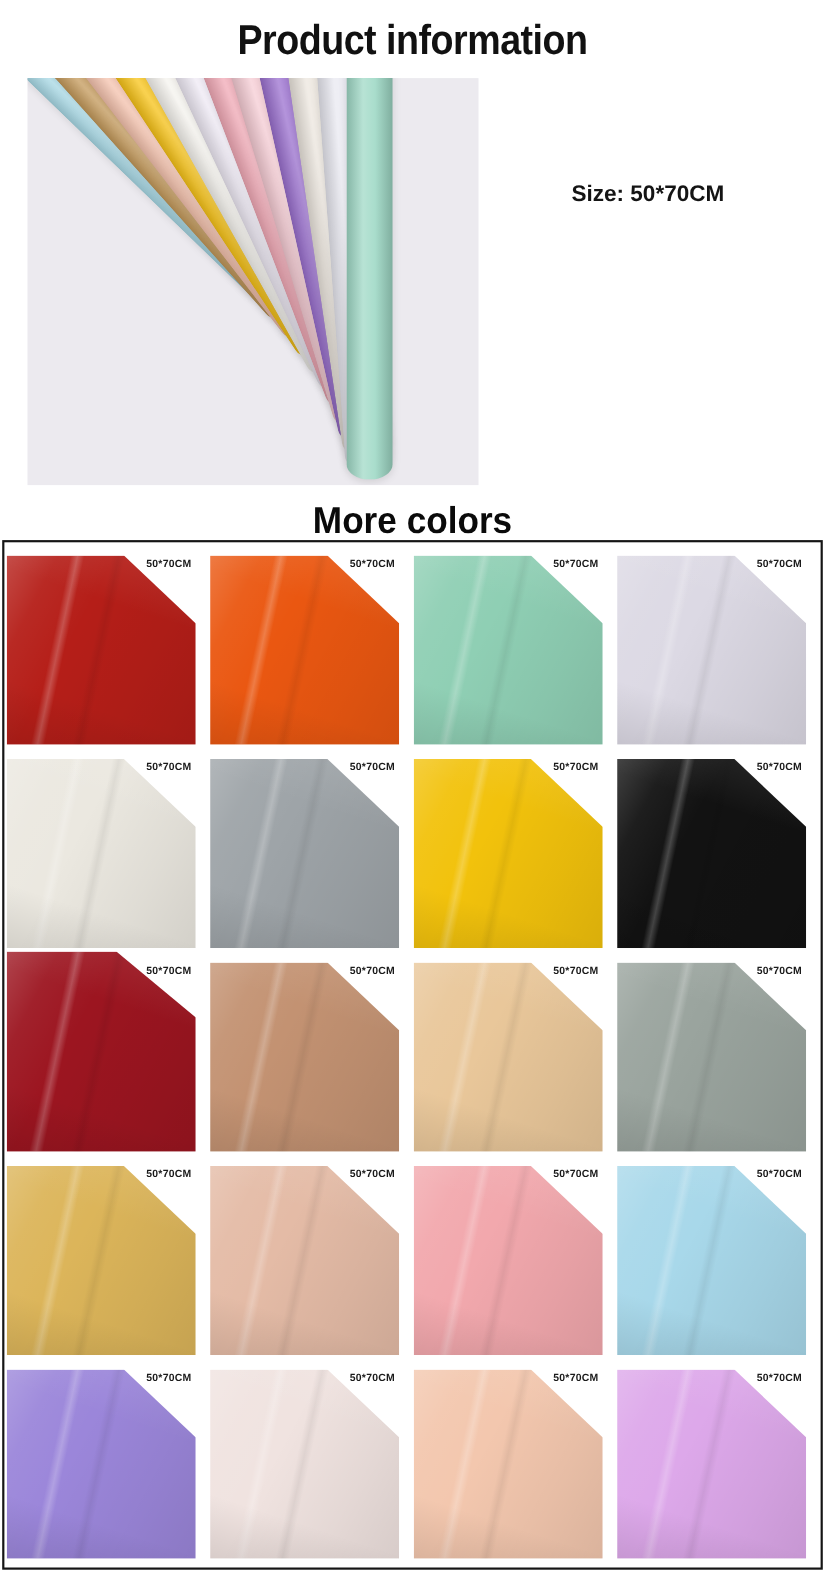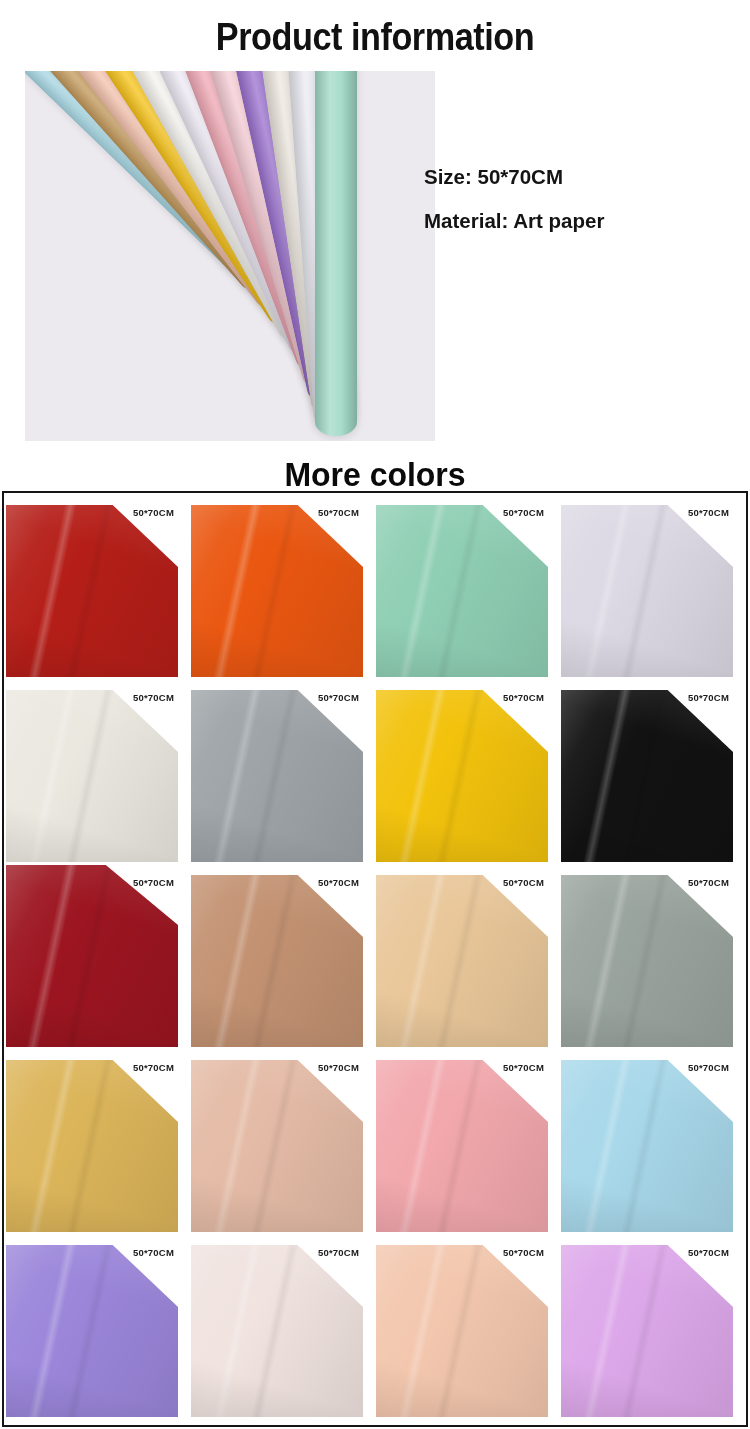--- a/index.html
+++ b/index.html
@@ -42,23 +42,24 @@
   }
 
   .roll {
     position: absolute;
     border-radius: 18px 18px 60px 60px / 10px 10px 40px 40px;
     transform-origin: top center;
   }
 
   .spec-list {
     position: absolute;
-    left: 424px;
+    left: 444px;
     top: 96px;
     width: 290px;
+    text-align: center;
   }
   .spec-line {
     font-size: 20.5px;
     font-weight: bold;
     color: #141414;
     line-height: 44px;
     white-space: nowrap;
   }
 
   
@@ -184,21 +185,20 @@
         <div class="roll" style="left: 170px; top: -54.4545px; width: 45.1364px; height: 384.545px; transform: rotate(-16.7273deg); background: linear-gradient(90deg, rgba(0, 0, 0, 0.16), rgba(255, 255, 255, 0.26) 36%, rgba(255, 255, 255, 0.1) 62%, rgba(0, 0, 0, 0.2)), rgb(246, 204, 212); box-shadow: rgba(0, 0, 0, 0.12) 0px 2px 8px;"></div>
         <div class="roll" style="left: 200px; top: -52.0909px; width: 44.2273px; height: 390.909px; transform: rotate(-12.5455deg); background: linear-gradient(90deg, rgba(0, 0, 0, 0.16), rgba(255, 255, 255, 0.26) 36%, rgba(255, 255, 255, 0.1) 62%, rgba(0, 0, 0, 0.2)), rgb(154, 111, 207); box-shadow: rgba(0, 0, 0, 0.12) 0px 2px 8px;"></div>
         <div class="roll" style="left: 230px; top: -49.7273px; width: 43.3182px; height: 397.273px; transform: rotate(-8.36364deg); background: linear-gradient(90deg, rgba(0, 0, 0, 0.16), rgba(255, 255, 255, 0.26) 36%, rgba(255, 255, 255, 0.1) 62%, rgba(0, 0, 0, 0.2)), rgb(236, 230, 222); box-shadow: rgba(0, 0, 0, 0.12) 0px 2px 8px;"></div>
         <div class="roll" style="left: 260px; top: -47.3636px; width: 42.4091px; height: 403.636px; transform: rotate(-4.18182deg); background: linear-gradient(90deg, rgba(0, 0, 0, 0.16), rgba(255, 255, 255, 0.26) 36%, rgba(255, 255, 255, 0.1) 62%, rgba(0, 0, 0, 0.2)), rgb(233, 233, 241); box-shadow: rgba(0, 0, 0, 0.12) 0px 2px 8px;"></div>
         <div class="roll" style="left: 290px; top: -45px; width: 41.5px; height: 410px; transform: rotate(0deg); background: linear-gradient(90deg, rgba(0, 0, 0, 0.16), rgba(255, 255, 255, 0.26) 36%, rgba(255, 255, 255, 0.1) 62%, rgba(0, 0, 0, 0.2)), rgb(159, 217, 198); box-shadow: rgba(0, 0, 0, 0.12) 0px 2px 8px;"></div>
       </div>
   </div>
 
   <div class="spec-list">
     <div class="spec-line">Size: 50*70CM</div>
-    <div class="spec-line">Material: Art paper</div>
   </div>
 
 </div>
 
 <div class="more-colors-heading">More colors</div>
 
 <div class="color-grid-frame">
   <div class="color-grid" id="color-grid">
       <div class="swatch-cell" style="left: 2px; top: 2px;">
         <div class="swatch-sheet" style="background: rgb(181, 30, 24);">

